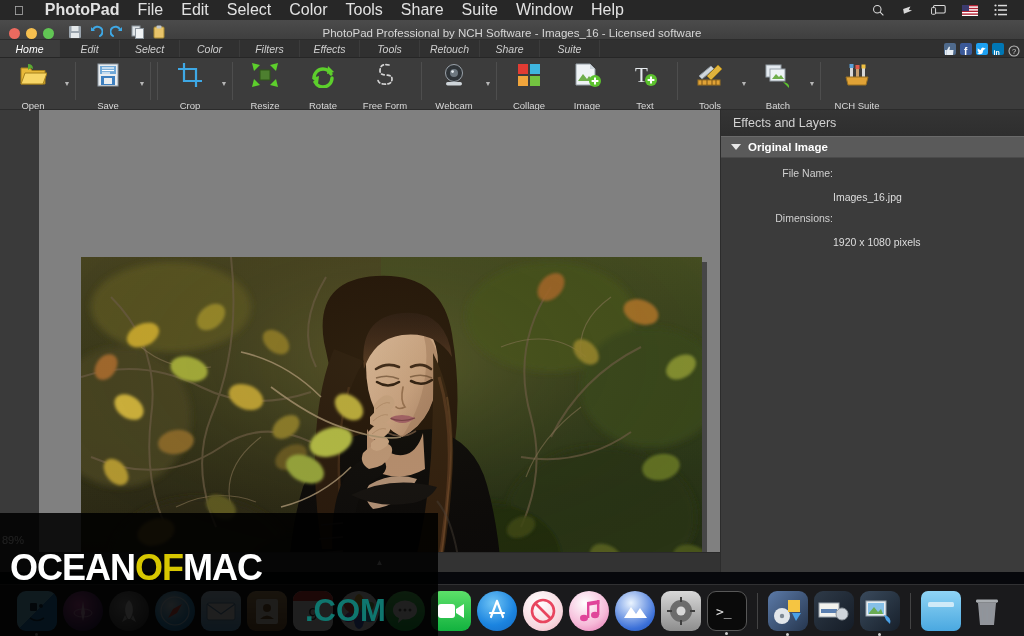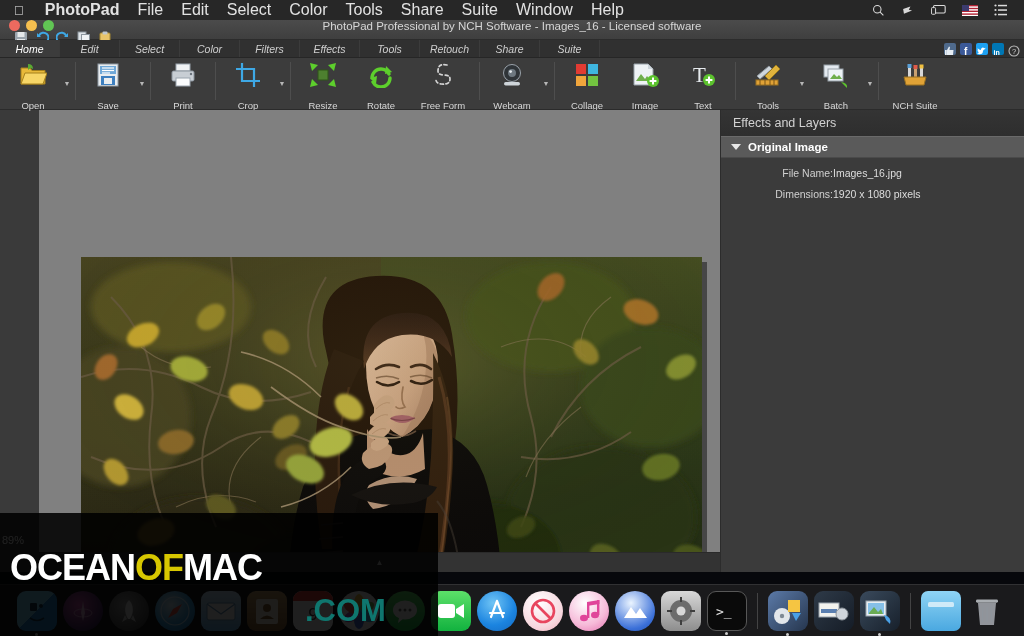--- a/index.html
+++ b/index.html
@@ -35,21 +35,21 @@
     position: absolute; top: 20px; left: 0; width: 1024px; height: 552px;
     background: #3a3a3a;
     z-index: 20;
   }
 
   
   .titlebar {
     position: relative; height: 20px; width: 100%;
     background: linear-gradient(#4b4b4b, #3f3f3f);
     border-bottom: 1px solid #2c2c2c;
-    display: flex; align-items: flex-start; flex-direction: column;
+    display: flex; align-items: flex-end;
   }
   .lights { display: flex; gap: 6px; padding-left: 9px; align-items: center; }
   .light { width: 11px; height: 11px; border-radius: 50%; }
   .l-red { background: #ec6a5f; }
   .l-yel { background: #f5bf4f; }
   .l-grn { background: #61c554; }
   .qicons { display: flex; gap: 7px; align-items: center; margin-left: 14px; }
   .qic { width: 14px; height: 14px; display: block; }
   .title-text {
     position: absolute; left: 0; right: 0; text-align: center;
@@ -136,21 +136,21 @@
   .section-head {
     height: 22px; display: flex; align-items: center; gap: 7px;
     padding-left: 10px;
     background: #5a5a5a;
     border-top: 1px solid #6a6a6a; border-bottom: 1px solid #4a4a4a;
     font-size: 11.5px; font-weight: bold; color: #ffffff;
   }
   .tri { width: 0; height: 0; border-left: 5px solid transparent; border-right: 5px solid transparent; border-top: 6px solid #e8e8e8; }
   .prow { display: flex; padding: 9px 0 0 12px; font-size: 10.5px; color: #d0d0d0; }
   .prow .k { width: 100px; text-align: right; }
-  .prow .v { color: #dddddd; }
+  .prow .v { color: #dddddd; margin-top: 24px; }
 
   
   .desktop {
     position: absolute; left: 0; top: 572px; width: 1024px; height: 64px;
     background: #07080c;
     z-index: 10;
   }
   .dock {
     position: absolute; left: 0; bottom: 0; width: 1024px; height: 52px;
     background: rgba(28,28,30,0.92);
@@ -542,31 +542,20 @@
                 </g>
                 <rect x="6" y="14" width="14" height="9" fill="#3d7fbf"></rect>
                 <rect x="9" y="16" width="8" height="6" fill="#e9edf0"></rect>
               </svg>
           </span>
           <span class="lbl">Save</span>
         </div>
         <div class="caret">▼</div>
         <div class="vsep"></div>
 
-        <div class="tbtn">
-          <span class="ico">
-            <svg width="28" height="26" viewBox="0 0 28 26">
-                <rect x="7" y="2" width="14" height="7" fill="#f0f2f4" stroke="#9aa4ad"></rect>
-                <rect x="3" y="9" width="22" height="10" rx="1.5" fill="#c8ced4" stroke="#8a939c"></rect>
-                <rect x="7" y="16" width="14" height="8" fill="#fbfcfd" stroke="#9aa4ad"></rect>
-                <circle cx="22" cy="12" r="1.2" fill="#6a737c"></circle>
-              </svg>
-          </span>
-          <span class="lbl">Print</span>
-        </div>
         <div class="vsep"></div>
 
         <div class="tbtn">
           <span class="ico">
             <svg width="26" height="26" viewBox="0 0 26 26">
                 <g stroke="#3ea8e5" stroke-width="2.2" fill="none">
                   <path d="M7 1 L7 19 L25 19"></path>
                   <path d="M1 7 L19 7 L19 25"></path>
                 </g>
               </svg>

